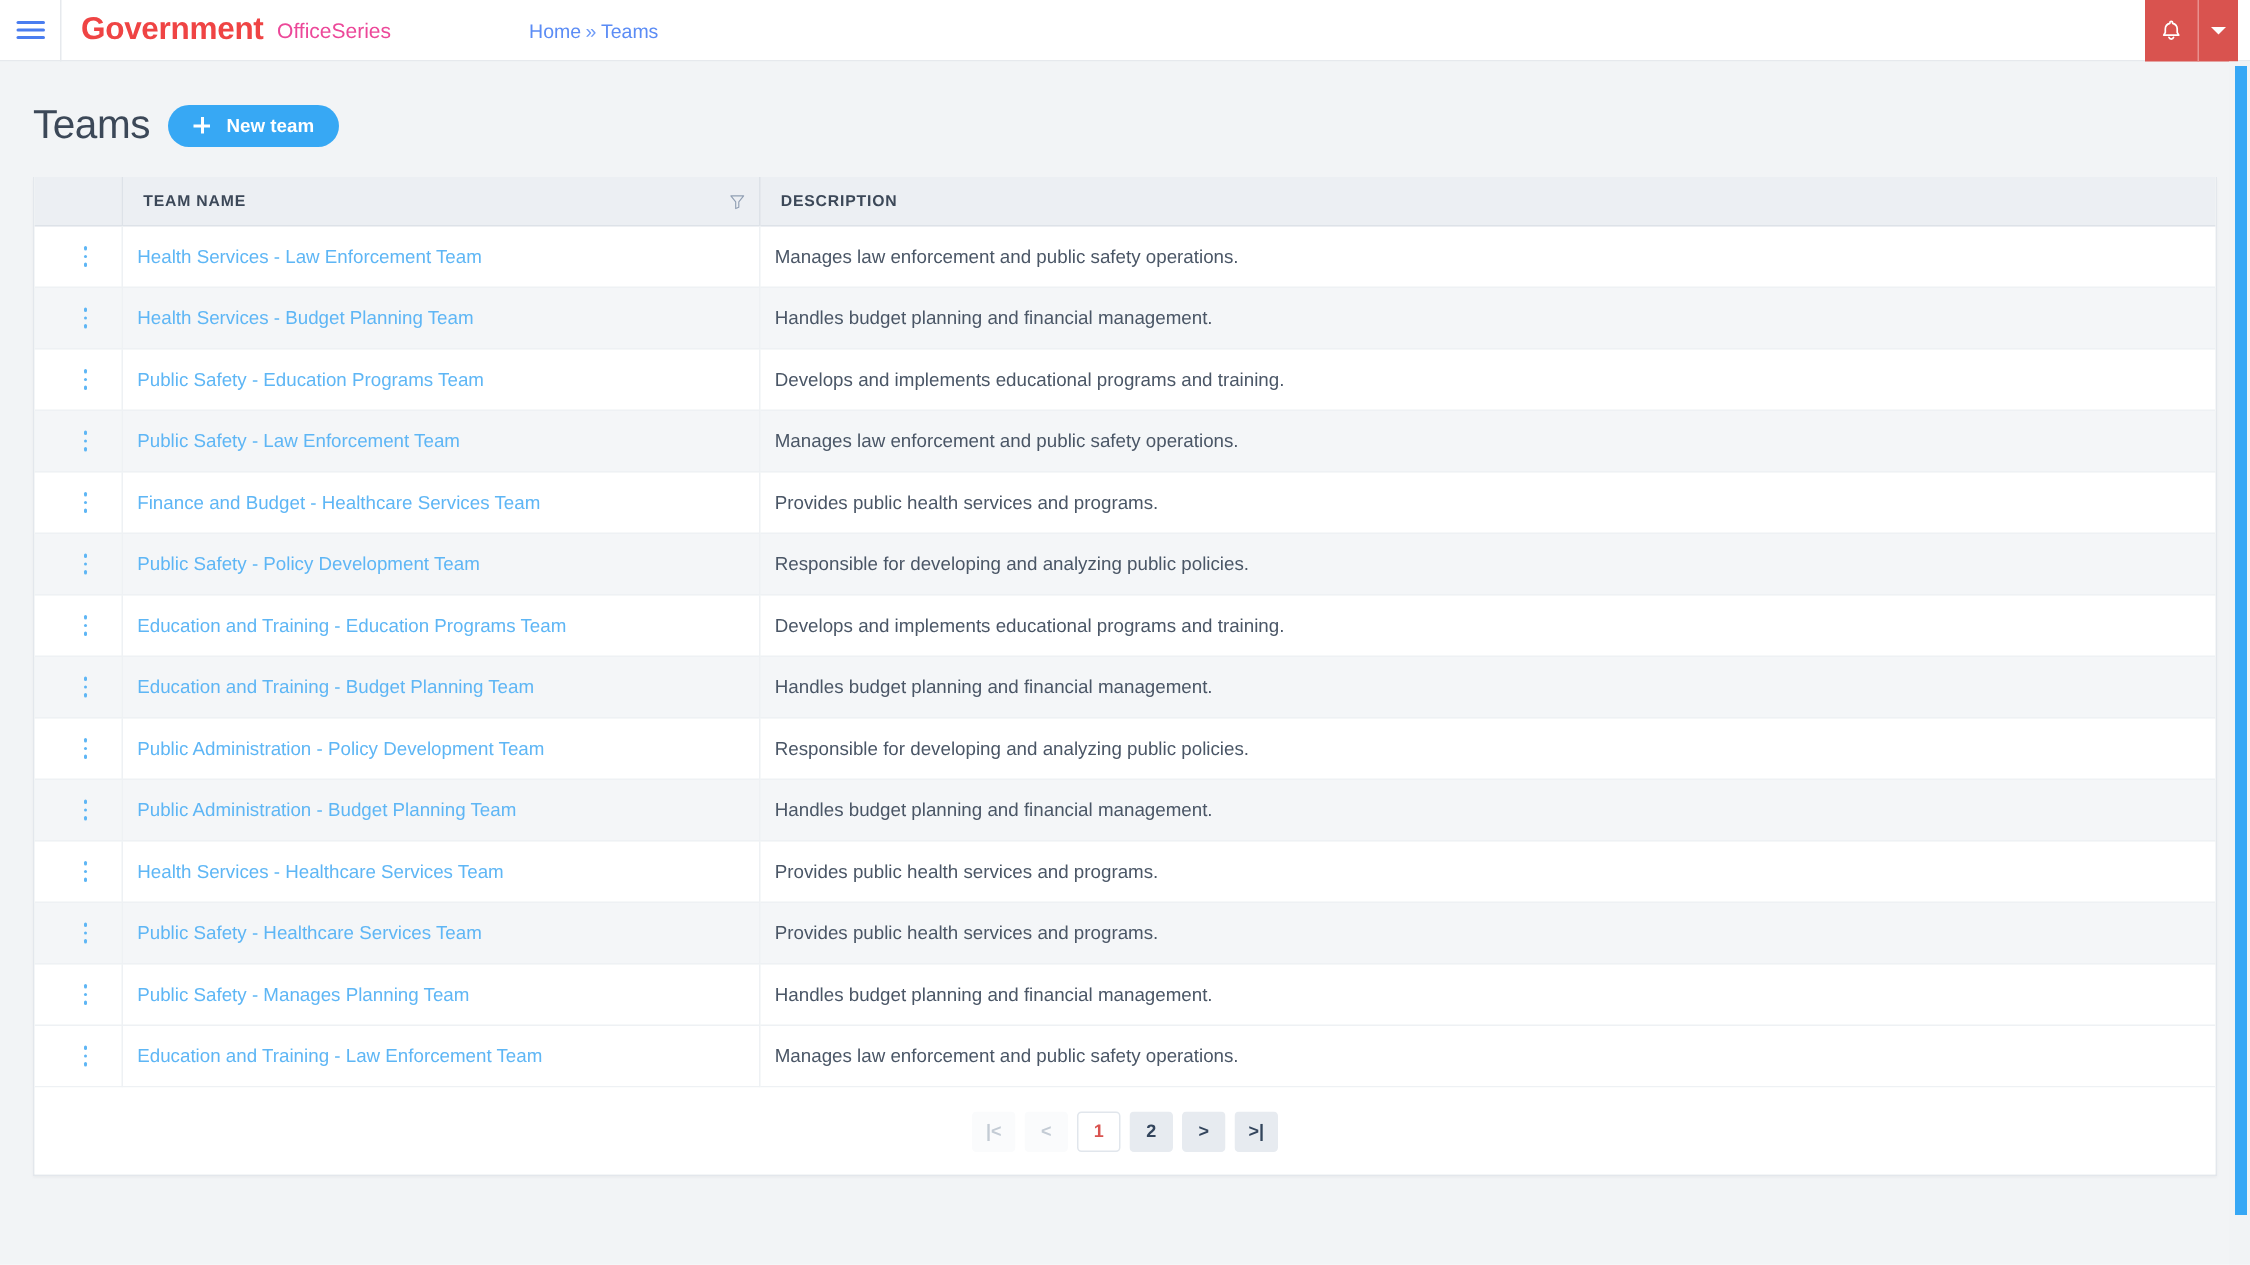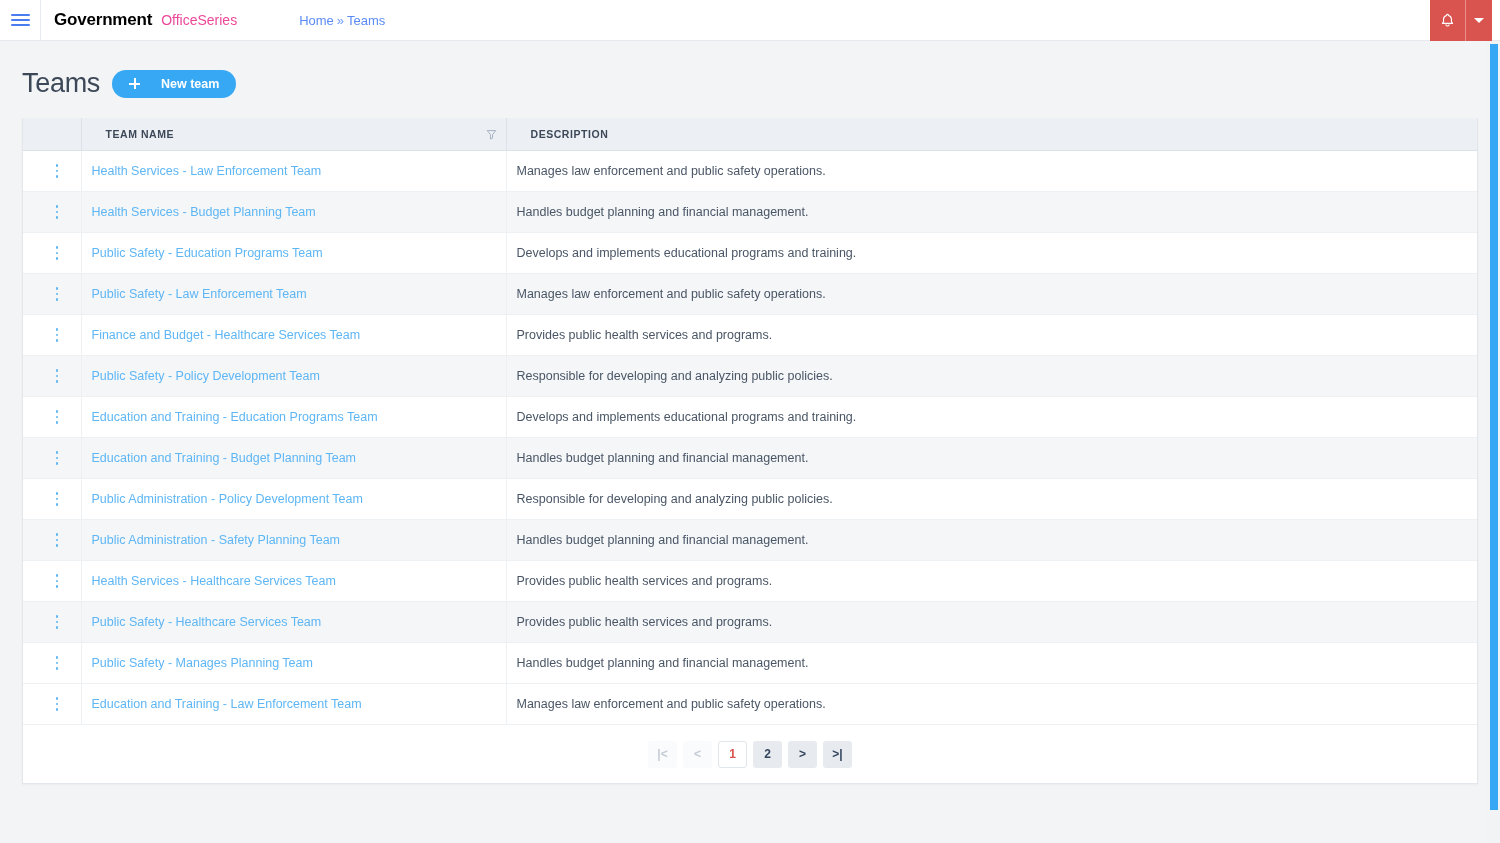--- a/index.html
+++ b/index.html
@@ -32,35 +32,35 @@
   .hamburger i {
     position: absolute; left: 0; width: 19px; height: 2px;
     background: #4a7df0; border-radius: 1px; display: block;
   }
   .hamburger i:nth-child(1) { top: 0; }
   .hamburger i:nth-child(2) { top: 5px; }
   .hamburger i:nth-child(3) { top: 10px; }
 
   .brand {
     margin-left: 13px;
-    font-size: 17px;
+    font-size: 21px;
     font-weight: bold;
-    color: #000000;
+    color: #ef4444;
     letter-spacing: -0.2px;
     white-space: nowrap;
     text-align: center;
   }
   .brand-sub {
     margin-left: 9px;
     font-size: 14px;
     color: #ec4899;
     white-space: nowrap;
   }
   .breadcrumb {
-    margin-left: 62px;
+    margin-left: 92px;
     font-size: 13px;
     color: #5b8cf5;
     white-space: nowrap;
     display: flex;
     align-items: baseline;
     gap: 3px;
   }
   .breadcrumb .crumb { color: #5b8cf5; cursor: pointer; }
   .breadcrumb .sep { color: #6f9bf7; }
 
@@ -111,21 +111,21 @@
     background: #37a8f4;
     color: #fff;
     border: none;
     border-radius: 16px;
     height: 28px;
     padding: 0 17px;
     font-size: 12.5px;
     font-weight: bold;
     display: inline-flex;
     align-items: center;
-    gap: 21px;
+    gap: 11px;
     cursor: pointer;
     font-family: "Liberation Sans", sans-serif;
   }
   .plus-icon {
     position: relative; display: inline-block;
     width: 11px; height: 11px;
   }
   .plus-icon:before, .plus-icon:after {
     content: ""; position: absolute; background: #fff;
   }
@@ -145,21 +145,21 @@
     border-collapse: collapse;
     table-layout: fixed;
   }
   table.grid th {
     background: #eceff3;
     color: #3c4858;
     font-size: 10.5px;
     font-weight: bold;
     letter-spacing: 0.55px;
     text-align: left;
-    padding: 10px 0 10px 24px;
+    padding: 10px 0 10px 14px;
     height: 27px;
     border-bottom: 1px solid #dde2e8;
     vertical-align: middle;
   }
   th.col-kebab { width: 58px; padding: 0; }
   th.col-name  { width: 425px; position: relative; border-left: 1px solid #dde2e8; }
   th.col-desc  { border-left: 1px solid #dde2e8; padding-left: 9px; }
 
   th .th-inner { display: flex; align-items: center; justify-content: space-between; padding-right: 9px; }
 
@@ -360,21 +360,21 @@
             <td class="cell-name"><a class="team-link">Education and Training - Budget Planning Team</a></td>
             <td class="cell-desc">Handles budget planning and financial management.</td>
           </tr>
           <tr class="row-odd">
             <td class="cell-kebab"><span class="kebab"><span></span><span></span><span></span></span></td>
             <td class="cell-name"><a class="team-link">Public Administration - Policy Development Team</a></td>
             <td class="cell-desc">Responsible for developing and analyzing public policies.</td>
           </tr>
           <tr class="row-even">
             <td class="cell-kebab"><span class="kebab"><span></span><span></span><span></span></span></td>
-            <td class="cell-name"><a class="team-link">Public Administration - Safety Planning Team</a></td>
+            <td class="cell-name"><a class="team-link">Public Administration - Budget Planning Team</a></td>
             <td class="cell-desc">Handles budget planning and financial management.</td>
           </tr>
           <tr class="row-odd">
             <td class="cell-kebab"><span class="kebab"><span></span><span></span><span></span></span></td>
             <td class="cell-name"><a class="team-link">Health Services - Healthcare Services Team</a></td>
             <td class="cell-desc">Provides public health services and programs.</td>
           </tr>
           <tr class="row-even">
             <td class="cell-kebab"><span class="kebab"><span></span><span></span><span></span></span></td>
             <td class="cell-name"><a class="team-link">Public Safety - Healthcare Services Team</a></td>

